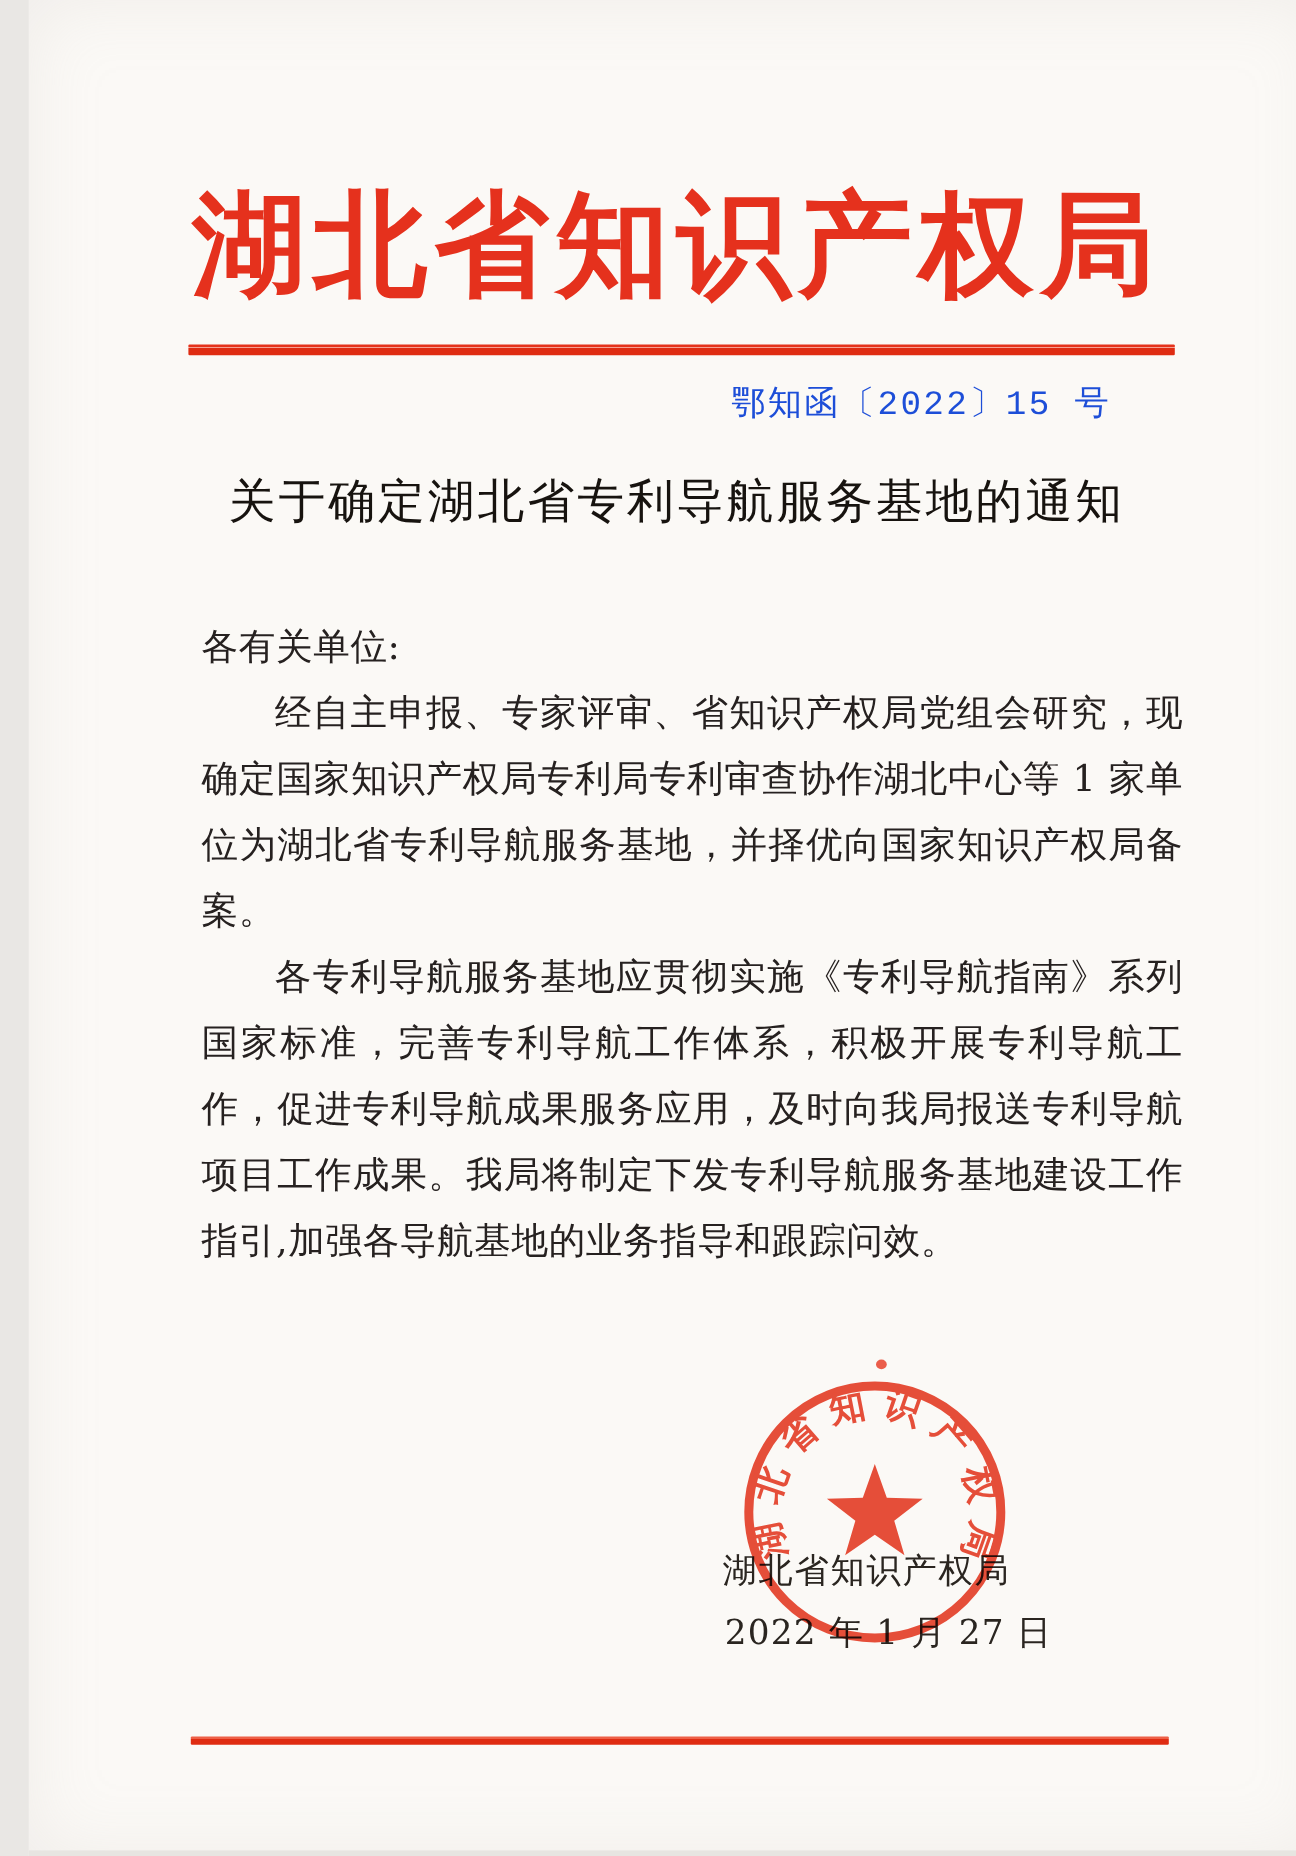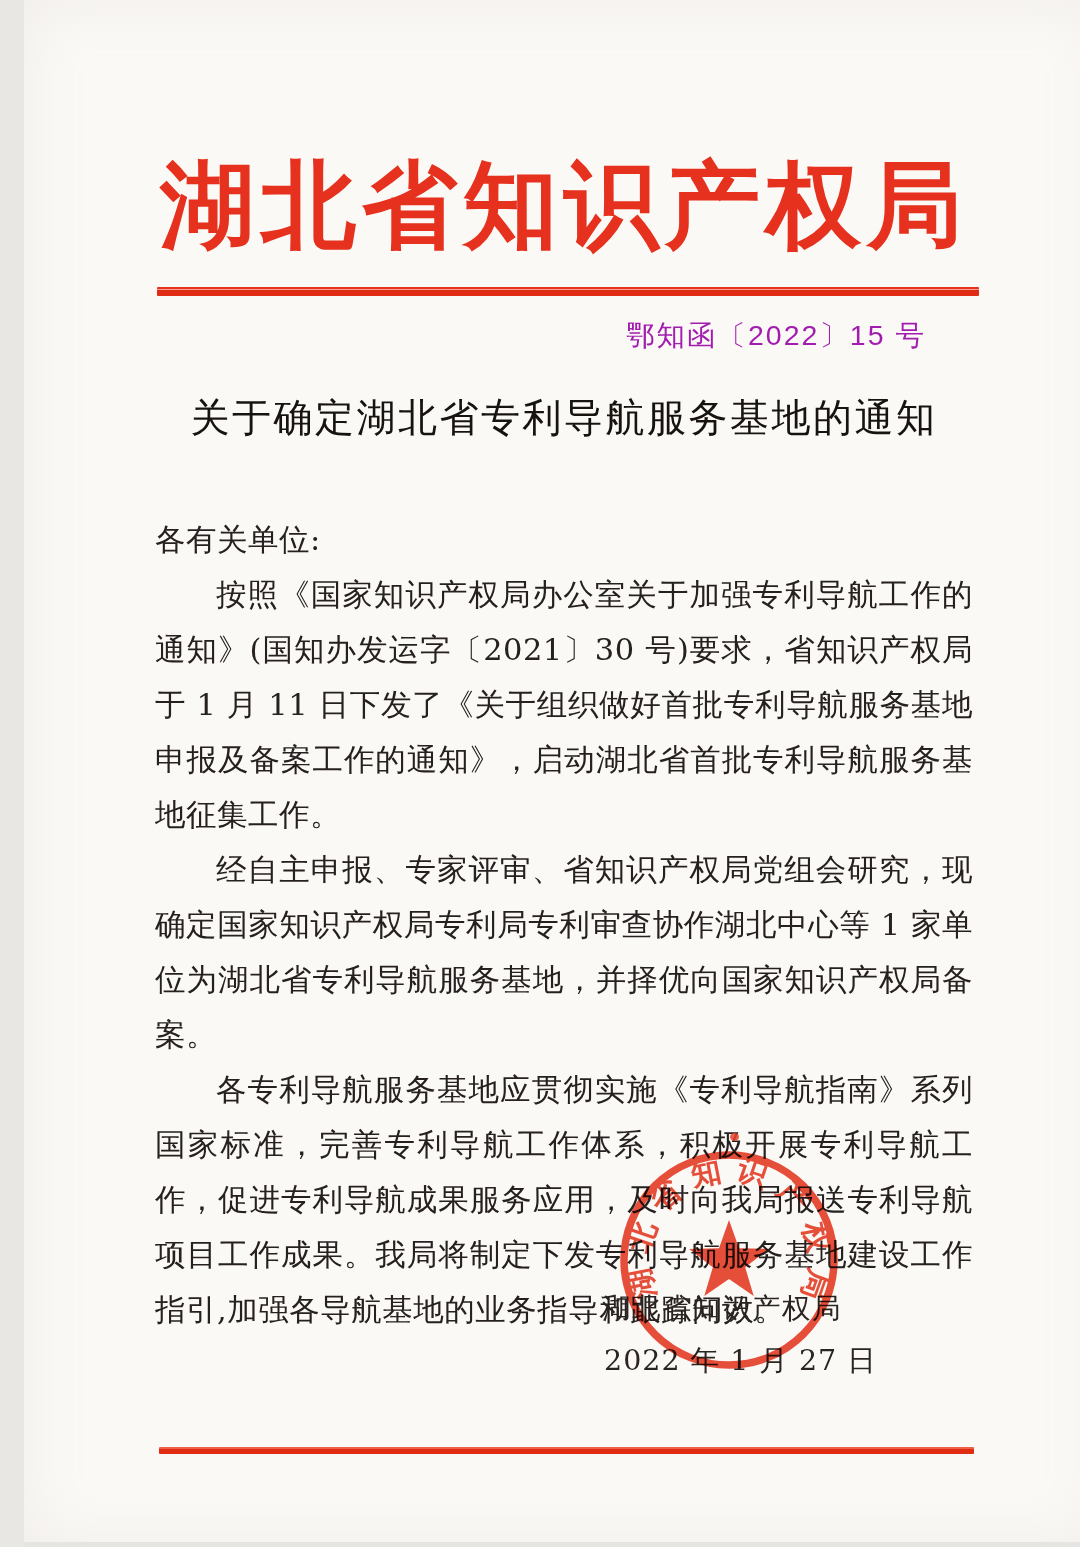--- a/index.html
+++ b/index.html
@@ -26,32 +26,32 @@
     font-size:95px;line-height:1.25;letter-spacing:6px;
     white-space:nowrap;
   }
   .rule-top{
     position:absolute;left:133px;top:287px;width:822px;height:9px;
     background:linear-gradient(180deg,#e5331c 0%,#e5331c 24%,#f6a193 24%,#f6a193 36%,#df2c12 36%,#df2c12 100%);
     border-radius:1px;
   }
   .doc-number{
     position:absolute;top:317px;right:178px;
-    font-size:28.5px;color:#a21caf;letter-spacing:2px;
-    font-family:Liberation Sans, sans-serif;white-space:nowrap;
+    font-size:28.5px;color:#1d4ed8;letter-spacing:2px;
+    font-family:Liberation Mono, monospace;white-space:nowrap;
   }
   .doc-title{
     position:absolute;left:0;right:0;top:391px;
     text-align:center;color:#17130f;
     font-size:39px;font-weight:400;letter-spacing:2.5px;
     font-family:var(--serif);white-space:nowrap;
   }
   
   .body-block{
-    position:absolute;left:131px;top:512px;width:818px;
+    position:absolute;left:144px;top:512px;width:818px;
     font-size:30.5px;line-height:55px;color:var(--ink);
     text-align:justify;letter-spacing:.5px;
     font-family:var(--serif);
   }
   .salutation{text-indent:0;}
   .body-block p.para{text-indent:2em;}
   
   .signature{
     position:absolute;left:578px;top:1290px;
     font-size:28.5px;color:#2a2520;letter-spacing:1.5px;
@@ -93,21 +93,20 @@
   <div class="agency-header">湖北省知识产权局</div>
 
   <div class="rule-top"></div>
 
   <div class="doc-number">鄂知函〔2022〕15 号</div>
 
   <div class="doc-title">关于确定湖北省专利导航服务基地的通知</div>
 
   <div class="body-block">
     <p class="salutation">各有关单位:</p>
-    <p class="para">按照《国家知识产权局办公室关于加强专利导航工作的通知》(国知办发运字〔2021〕30 号)要求，省知识产权局于 1 月 11 日下发了《关于组织做好首批专利导航服务基地申报及备案工作的通知》，启动湖北省首批专利导航服务基地征集工作。</p>
     <p class="para">经自主申报、专家评审、省知识产权局党组会研究，现确定国家知识产权局专利局专利审查协作湖北中心等 1 家单位为湖北省专利导航服务基地，并择优向国家知识产权局备案。</p>
     <p class="para">各专利导航服务基地应贯彻实施《专利导航指南》系列国家标准，完善专利导航工作体系，积极开展专利导航工作，促进专利导航成果服务应用，及时向我局报送专利导航项目工作成果。我局将制定下发专利导航服务基地建设工作指引,加强各导航基地的业务指导和跟踪问效。</p>
   </div>
 
   <div class="signature">湖北省知识产权局</div>
   <div class="sign-date">2022 年 1 月 27 日</div>
 
   <div class="seal-dot"></div>
 
   <svg class="seal" viewBox="0 0 228 228" xmlns="http://www.w3.org/2000/svg">

